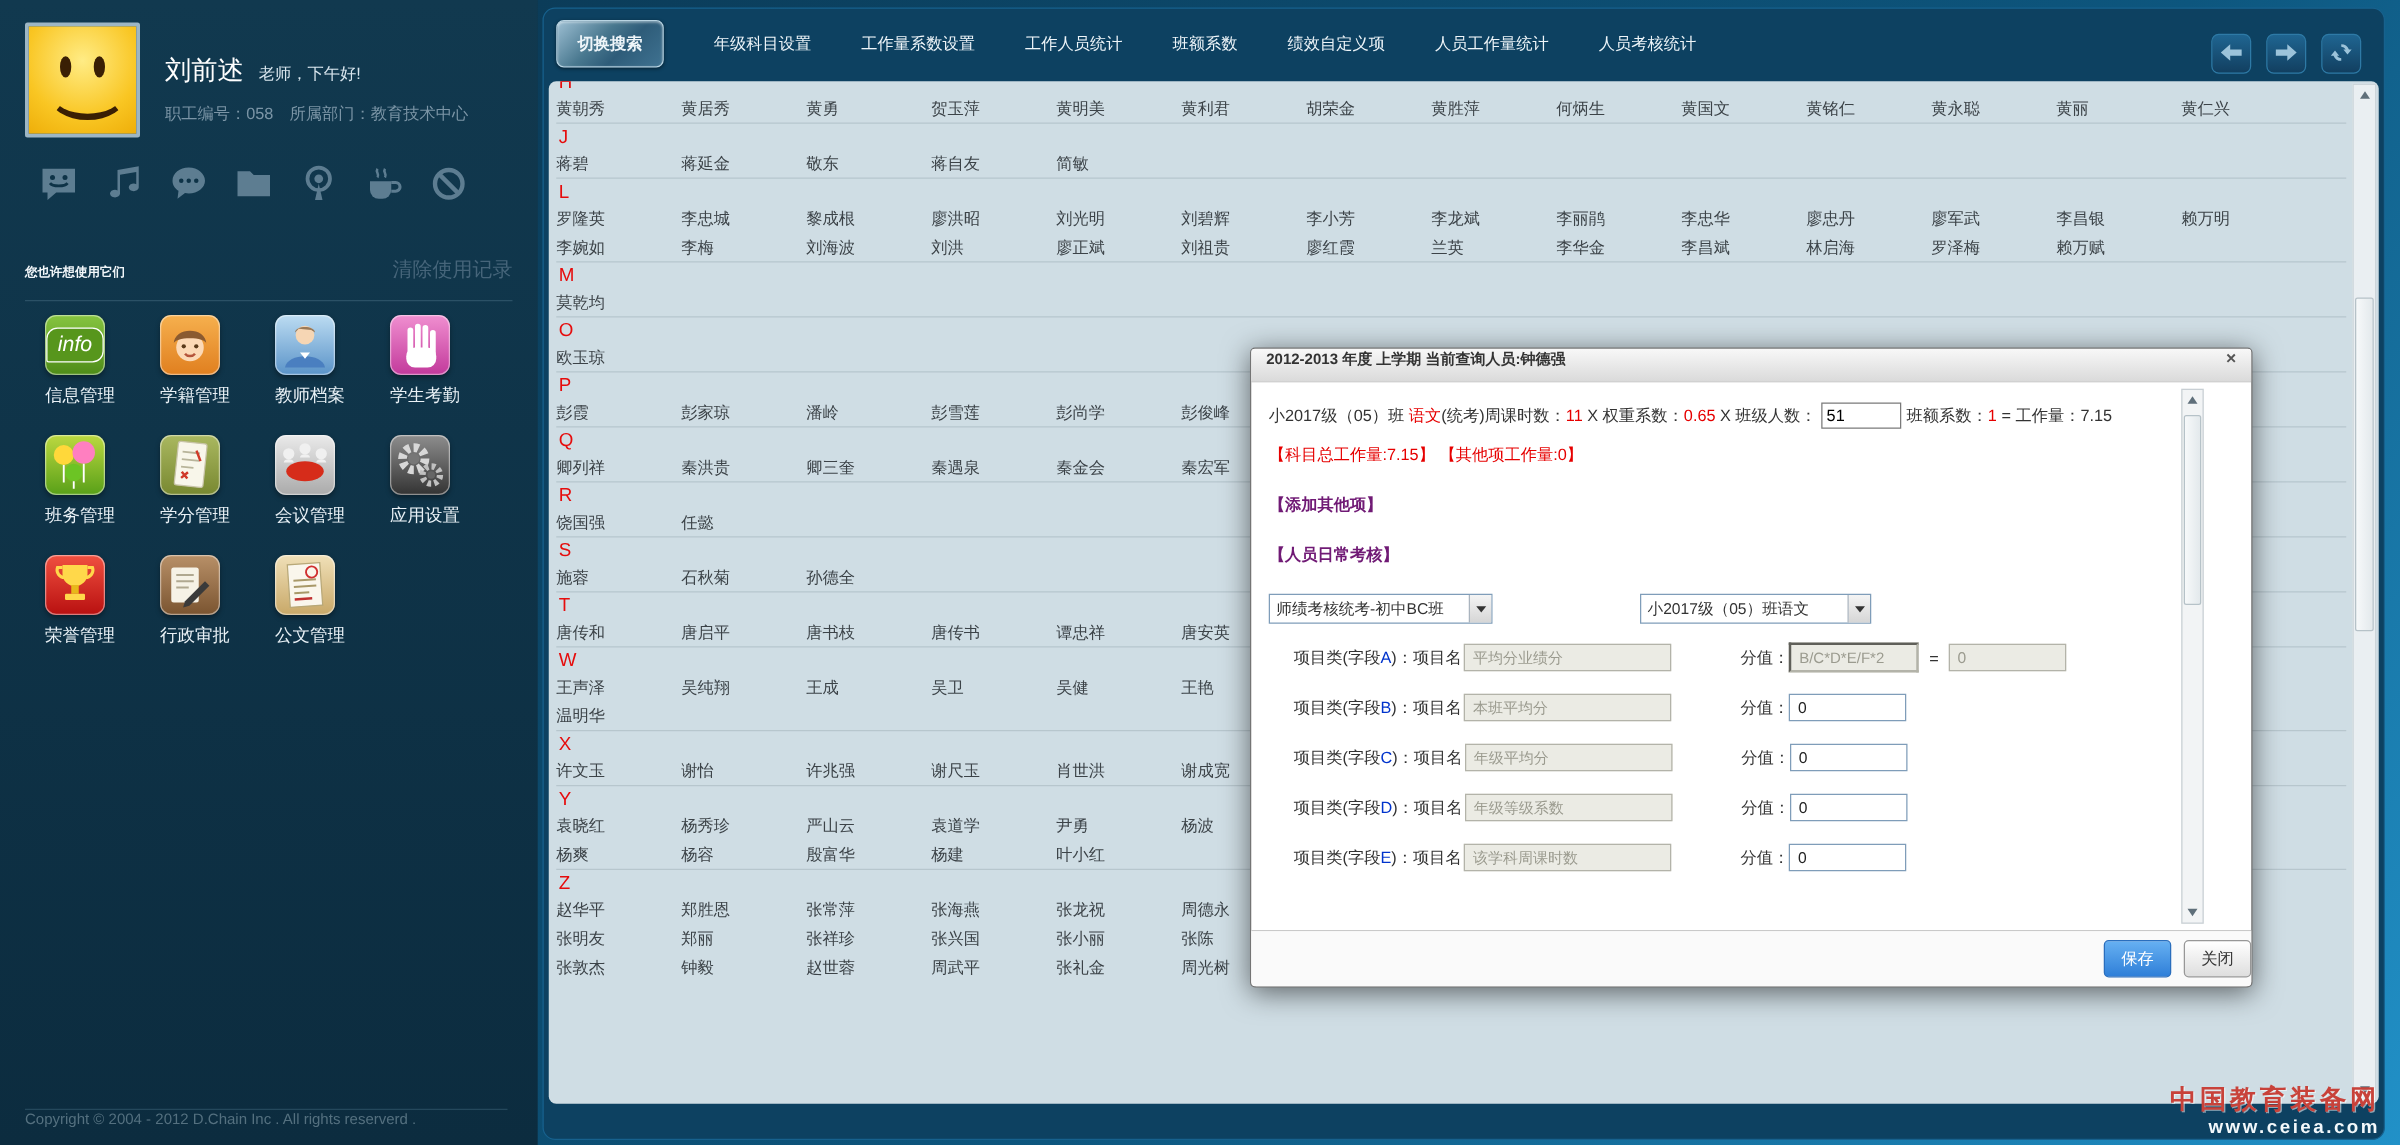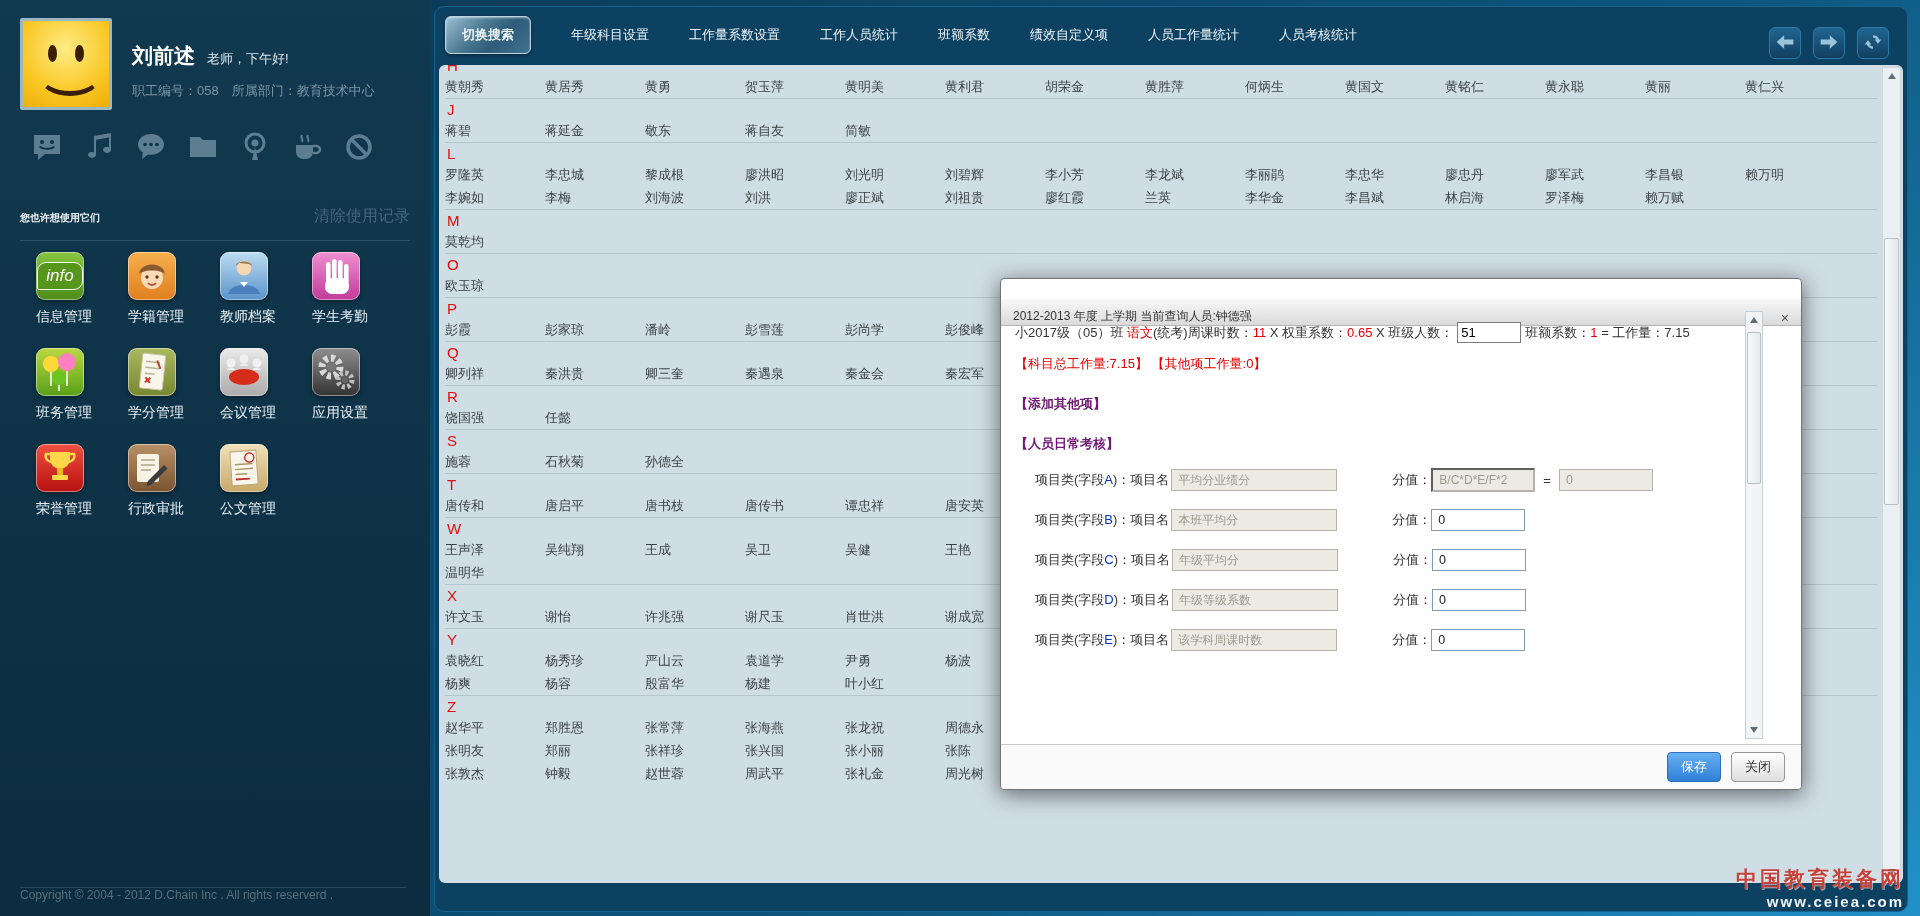--- a/index.html
+++ b/index.html
@@ -15,21 +15,21 @@
   .sidebar{position:absolute;left:0;top:0;width:430px;height:916px;z-index:2;
     background:linear-gradient(180deg,#11394f,#0c2c3f);}
   .profile{position:absolute;top:18px;left:20px;right:18px;height:100px;}
   .avatar{position:absolute;left:0;top:0;width:86px;height:86px;border:3px solid #9db6c4;
     background:radial-gradient(circle at 50% 32%,#ffec85,#f9c623 62%,#eeae09);border-radius:2px;}
   .eye{position:absolute;top:24px;width:9px;height:17px;background:#3a1f04;border-radius:50%;}
   .eye.l{left:25px}.eye.r{left:52px}
   .mouth{position:absolute;left:16px;top:36px;width:54px;height:30px;
     border:4px solid transparent;border-bottom:5px solid #3a1f04;border-radius:50%;}
   .user-line{position:absolute;left:112px;top:24px;white-space:nowrap;}
-  .user-name{color:#fff;font-size:21px;font-weight:bold;}
+  .user-name{color:#fff;font-size:21px;font-weight:normal;}
   .user-greet{color:#d9e6ee;font-size:13px;margin-left:12px;}
   .user-meta{position:absolute;left:112px;top:64px;font-size:13px;color:#7b95a6;white-space:nowrap;}
   .quick-icons{position:absolute;top:130px;left:30px;display:flex;gap:18px;align-items:center;}
   .qicon{width:34px;height:34px;display:flex;align-items:center;justify-content:center;cursor:pointer;}
   .suggest-head{position:absolute;top:206px;left:20px;width:390px;display:flex;align-items:baseline;
     border-bottom:1px solid #2b5166;padding-bottom:13px;}
   .suggest-title{color:#f2f7fa;font-size:10px;font-weight:bold;}
   .clear-link{margin-left:auto;color:#46657a;font-size:16px;cursor:pointer;}
   .app-grid{position:absolute;top:252px;left:36px;display:grid;grid-template-columns:repeat(4,92px);row-gap:22px;}
   .app-item{display:flex;flex-direction:column;align-items:flex-start;cursor:pointer;}
@@ -67,21 +67,21 @@
   .scroll-btn.up{top:0}.scroll-btn.down{bottom:0}
   .tri-up{width:0;height:0;border-left:4px solid transparent;border-right:4px solid transparent;border-bottom:6px solid #5f6f7a;}
   .tri-down{width:0;height:0;border-left:4px solid transparent;border-right:4px solid transparent;border-top:6px solid #5f6f7a;}
   .thumb{position:absolute;left:1px;right:1px;background:linear-gradient(90deg,#f7f9fa,#e3e9ec);
     border:1px solid #b6c2c8;border-radius:2px;cursor:pointer;}
   .outer-thumb{top:170px;height:265px;}
   
   .modal{position:absolute;left:1000px;top:278px;width:800px;height:510px;z-index:5;
     background:#fff;border:1px solid #747474;border-radius:4px;box-shadow:0 4px 22px rgba(0,0,0,.55);}
   .modal-header{height:26px;background:linear-gradient(180deg,#f8f8f8,#dadada);border-bottom:1px solid #b5b5b5;
-    border-radius:3px 3px 0 0;display:flex;align-items:flex-end;padding:0 12px;font-size:12px;font-weight:normal;color:#333;margin-top:20px;}
+    border-radius:3px 3px 0 0;display:flex;align-items:flex-start;padding:0 12px;font-size:12px;font-weight:bold;color:#333;}
   .modal-close{margin-left:auto;color:#555;font-size:14px;cursor:pointer;line-height:1;}
   .modal-body{position:absolute;top:27px;bottom:45px;left:0;right:0;padding:16px 70px 0 14px;font-size:13px;color:#333;}
   .calc-line{display:flex;align-items:center;}
   .calc-line span{white-space:pre;}
   .red{color:#e60000;}
   .calc-input{width:56px;height:17px;border:1px solid #7a7a7a;margin:0 4px;font-size:13px;padding:1px 3px;
     font-family:"Liberation Sans","DejaVu Sans",sans-serif;}
   .totals{margin-top:12px;color:#e60000;white-space:pre;}
   .section-label{margin-top:22px;font-weight:bold;color:#701a75;}
   .selects-row{margin-top:22px;display:flex;align-items:center;}
@@ -101,21 +101,21 @@
   .value-input{width:80px;height:18px;border:1px solid #7f9db9;font-size:12.5px;padding:1px 6px;color:#222;
     font-family:"Liberation Sans","DejaVu Sans",sans-serif;}
   .locked{background:#ebebe4;border-color:#b3b3a9;color:#9b9b8f;}
   .formula-input{width:88px;height:18px;font-size:12px;padding:1px 6px;
     font-family:"Liberation Sans","DejaVu Sans",sans-serif;}
   .eq{margin:0 8px;}
   .inner-scroll{right:38px;top:32px;bottom:50px;width:16px;background:#f2f4f5;border:1px solid #c8cfd4;}
   .inner-thumb{top:20px;height:150px;}
   .modal-footer{position:absolute;bottom:0;left:0;right:0;height:44px;border-top:1px solid #c9c9c9;
     background:#fafafa;border-radius:0 0 4px 4px;display:flex;align-items:center;justify-content:flex-end;
-    padding-right:16px;gap:10px;}
+    gap:10px;}
   .btn{font-size:13px;padding:5px 13px;border-radius:4px;cursor:pointer;
     font-family:"Liberation Sans","DejaVu Sans",sans-serif;}
   .btn-save{background:linear-gradient(180deg,#66b0f2,#2f7fd8);border:1px solid #2a6ebd;color:#fff;}
   .btn-close{background:linear-gradient(180deg,#ffffff,#dedede);border:1px solid #979797;color:#333;}
   
   .watermark{position:absolute;right:16px;bottom:6px;text-align:right;z-index:6;}
   .wm1{font-size:21px;font-weight:bold;color:#c8423a;letter-spacing:3px;
     text-shadow:1px 1px 0 rgba(255,255,255,.55);}
   .wm2{font-size:15px;font-weight:bold;color:#f2f8fb;letter-spacing:2px;}
 </style>
@@ -584,20 +584,34 @@
         <span class="red">0.65</span>
         <span class=""> X 班级人数：</span>
         <input class="calc-input" value="51" style="">
         <span class="">班额系数：</span>
         <span class="red">1</span>
         <span class=""> = 工作量：7.15</span>
       </div>
     <div class="totals">【科目总工作量:7.15】 【其他项工作量:0】</div>
     <div class="section-label">【添加其他项】</div>
     <div class="section-label">【人员日常考核】</div>
+    <div class="selects-row" id="selectsRow">
+        <div class="fake-select">
+          <span class="sel-text">师绩考核统考-初中BC班</span>
+          <span class="arrow-box">
+            <span class="sel-tri"></span>
+          </span>
+        </div>
+        <div class="fake-select second">
+          <span class="sel-text">小2017级（05）班语文</span>
+          <span class="arrow-box">
+            <span class="sel-tri"></span>
+          </span>
+        </div>
+      </div>
     <div class="field-rows" id="fieldRows">
         <div class="field-row">
           <span><span>项目类(字段</span><span class="f-letter">A</span><span>)：</span></span>
           <span>项目名</span>
           <input class="name-input" disabled="" value="平均分业绩分" style="">
           <span class="score-label">分值：</span>
           <input class="formula-input locked" disabled="" value="B/C*D*E/F*2" style="">
           <span class="eq">=</span>
           <input class="value-input locked" disabled="" value="0" style="">
         </div>

